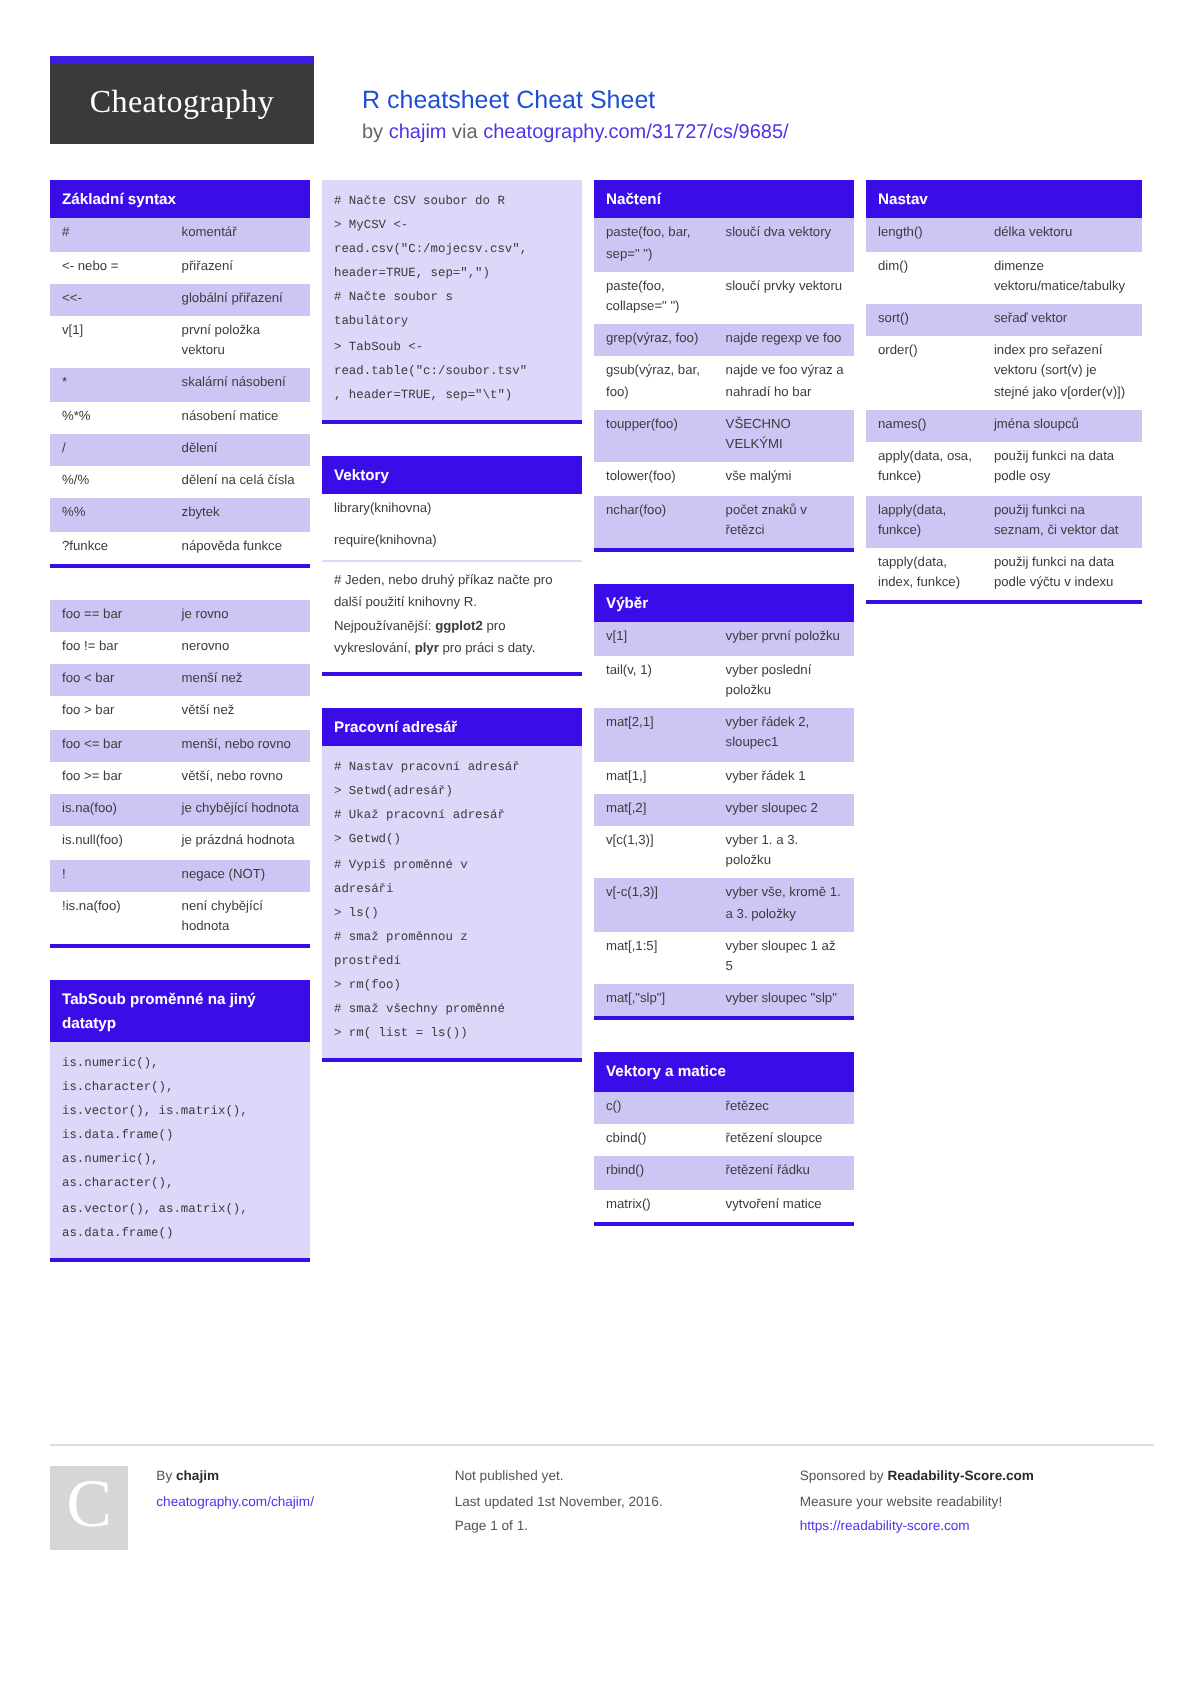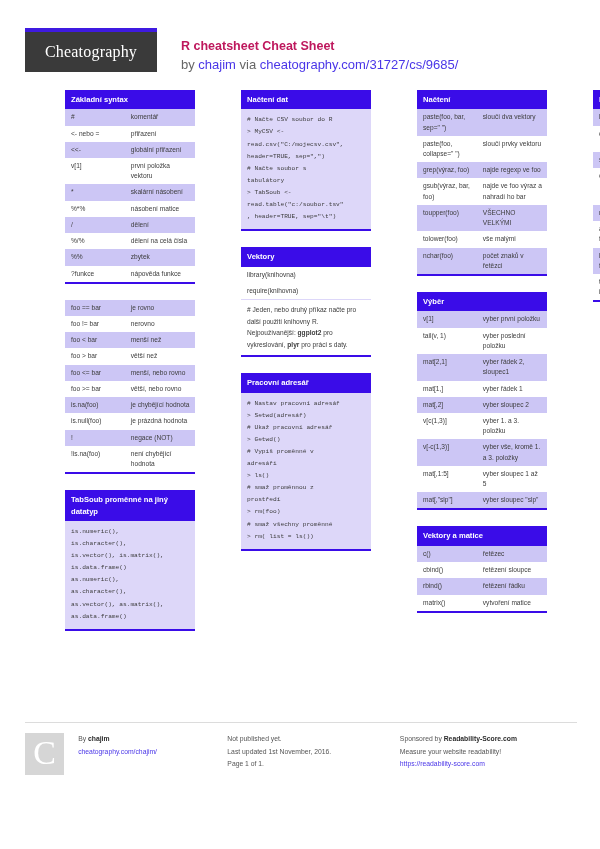--- a/index.html
+++ b/index.html
@@ -16,27 +16,27 @@
   
   .header { display:flex; align-items:flex-end; padding: 28px 0 0 25px; }
   .logo-wrap { width: 132px; }
   .logo-bar { height: 4px; background:#3f1ae0; width:132px; }
   .logo {
     width:132px; height:40px; background:#3a3a3a; color:#fff;
     display:flex; align-items:center; justify-content:center;
     font-family:"Liberation Serif", serif; font-size:16px; letter-spacing:.2px;
   }
   .title-wrap { margin-left: 24px; padding-top: 4px; }
-  .title { font-size:12.5px; color:#be185d; font-weight:700; line-height:1.35; }
-  .subtitle { font-size:13px; color:#666; margin-top:2px; }
+  .title { font-size:12.5px; color:#1d4ed8; font-weight:400; line-height:1.35; }
+  .subtitle { font-size:10px; color:#666; margin-top:2px; }
   .subtitle a { color:#4a36e8; text-decoration:none; }
 
   
   .cols { display:flex; padding: 18px 20px 0 25px; gap: 6px; align-items:flex-start; }
-  .col { width: 130px; flex: 0 0 130px; margin-left: 40px; }
+  .col { width: 130px; flex: 0 0 130px; }
   .col.wide { width: 138px; flex: 0 0 138px; }
 
   .card { margin-bottom: 16px; }
   .card-title {
     background:#3a0ce8; color:#ffffff;
     font-size:7.6px; font-weight:700; line-height:1.5;
     padding: 4px 6px 4px 6px;
   }
   .card-body { border-bottom: 2px solid #3a0ce8; }
 
@@ -216,21 +216,20 @@
 is.data.frame()
 as.numeric(),
 as.character(),
 as.vector(), as.matrix(),
 as.data.frame()</div>
           </div>
         </div>
       </div>
       <div class="col">
         <div class="card">
-          <div class="card-title">Načtení dat</div>
           <div class="card-body">
             <div class="codeblock"># Načte CSV soubor do R
 &gt; MyCSV &lt;-
 read.csv("C:/mojecsv.csv",
 header=TRUE, sep=",")
 # Načte soubor s
 tabulátory
 &gt; TabSoub &lt;-
 read.table("c:/soubor.tsv"
 , header=TRUE, sep="\t")</div>

